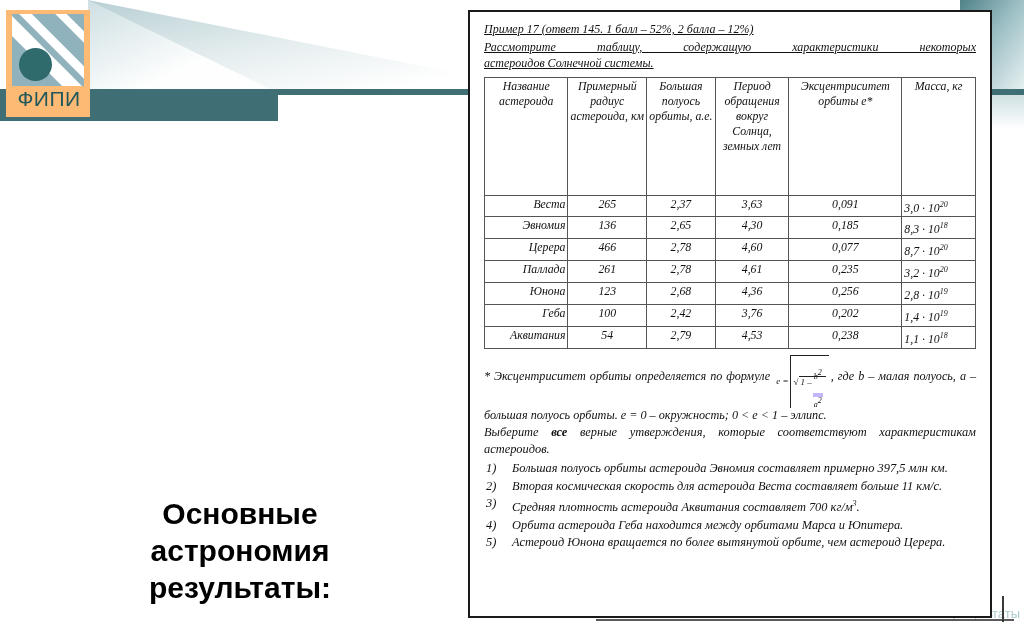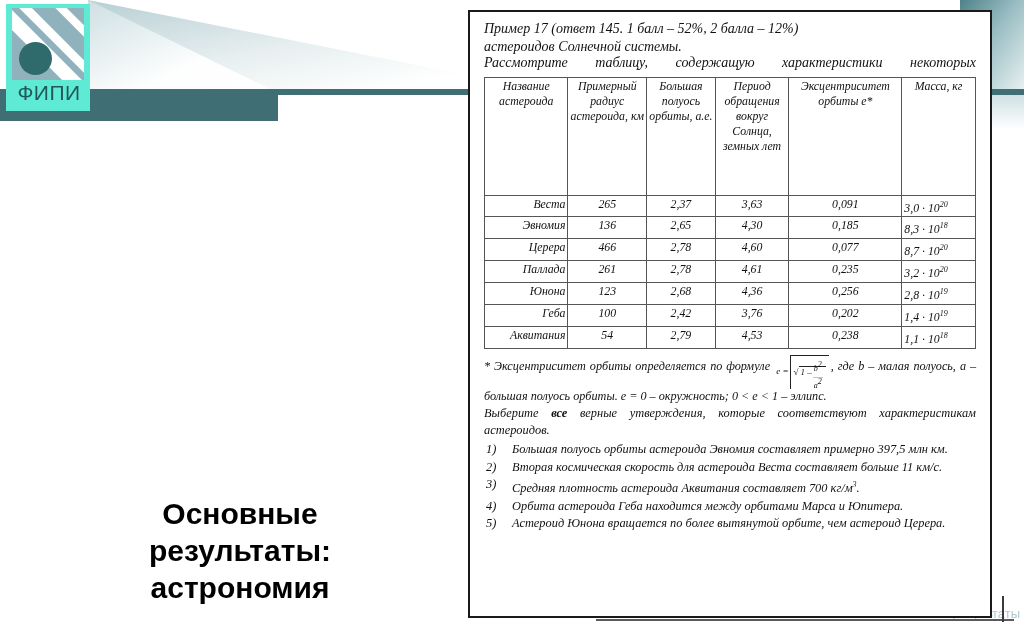--- a/index.html
+++ b/index.html
@@ -54,23 +54,23 @@
   .banner-left-block {
     position: absolute;
     left: 0px; top: 95px;
     width: 278px; height: 26px;
     background: #3f6f75;
   }
 
   
   .logo-wrap {
     position: absolute;
-    left: 6px; top: 4px;
+    left: 6px; top: 10px;
     width: 84px; height: 107px;
-    background: #5eead4;
+    background: #fdba74;
     z-index: 6;
   }
   .logo-square {
     position: absolute;
     left: 6px; top: 4px;
     width: 72px; height: 72px;
     background: #8fb2bd;
     overflow: hidden;
   }
   .logo-stripe {
@@ -160,23 +160,24 @@
     border: 2px solid #1a1a1a;
     padding: 9px 14px 6px 14px;
     font-family: "Liberation Serif", serif;
     font-style: italic;
     color: #111111;
     z-index: 4;
   }
   .doc p { margin: 0; }
 
   .doc-line {
-    font-size: 14px;
+    font-size: 12px;
     line-height: 16.5px;
     text-align: justify;
+    text-decoration: underline;
   }
   .doc-line.first { margin-bottom: 1px; }
   .doc-just {
     text-align: justify;
     text-align-last: justify;
   }
   .doc-lastline { text-align: left; }
 
   
   table.astro {
@@ -247,21 +248,21 @@
     top: 1px;
   }
   .frac {
     display: inline-block;
     vertical-align: middle;
     text-align: center;
     font-size: 8px;
     line-height: 8px;
     margin: 0 1px;
   }
-  .frac .num { border-bottom: 1px solid #c4b5fd; display: block; padding: 4px 1px; }
+  .frac .num { border-bottom: 4px solid #c4b5fd; display: block; padding: 12px 1px; }
   .frac .den { display: block; padding: 0 1px; }
 
   
   .question {
     font-size: 12.4px;
     line-height: 17px;
     text-align: justify;
   }
   .question b { font-weight: bold; }
 
@@ -302,33 +303,33 @@
       <div class="logo-stripe s1"></div>
       <div class="logo-stripe s2"></div>
       <div class="logo-stripe s3"></div>
       <div class="logo-circle"></div>
     </div>
     <div class="logo-text">ФИПИ</div>
   </div>
 
   <div class="slide-title">
     <div>Основные</div>
+    <div>астрономия</div>
     <div>результаты:</div>
-    <div>астрономия</div>
   </div>
 
   <div class="bottom-watermark">Основные результаты</div>
   <div class="bottom-rule"></div>
   <div class="bottom-tick"></div>
 
   <div class="doc">
 
     <p class="doc-line first">Пример 17 (ответ 145. 1 балл – 52%, 2 балла – 12%)</p>
+    <p class="doc-line doc-just">Рассмотрите таблицу, содержащую характеристики некоторых</p>
     <p class="doc-line doc-lastline">астероидов Солнечной системы.</p>
-    <p class="doc-line doc-just">Рассмотрите таблицу, содержащую характеристики некоторых</p>
 
     <table class="astro">
       <thead>
         <tr>
           <th class="col-name">Название астероида</th>
           <th class="col-radius">Примерный радиус астероида, км</th>
           <th class="col-axis">Большая полуось орбиты, а.е.</th>
           <th class="col-period">Период обращения вокруг Солнца, земных лет</th>
           <th class="col-ecc">Эксцентриситет орбиты e*</th>
           <th class="col-mass">Масса, кг</th>

